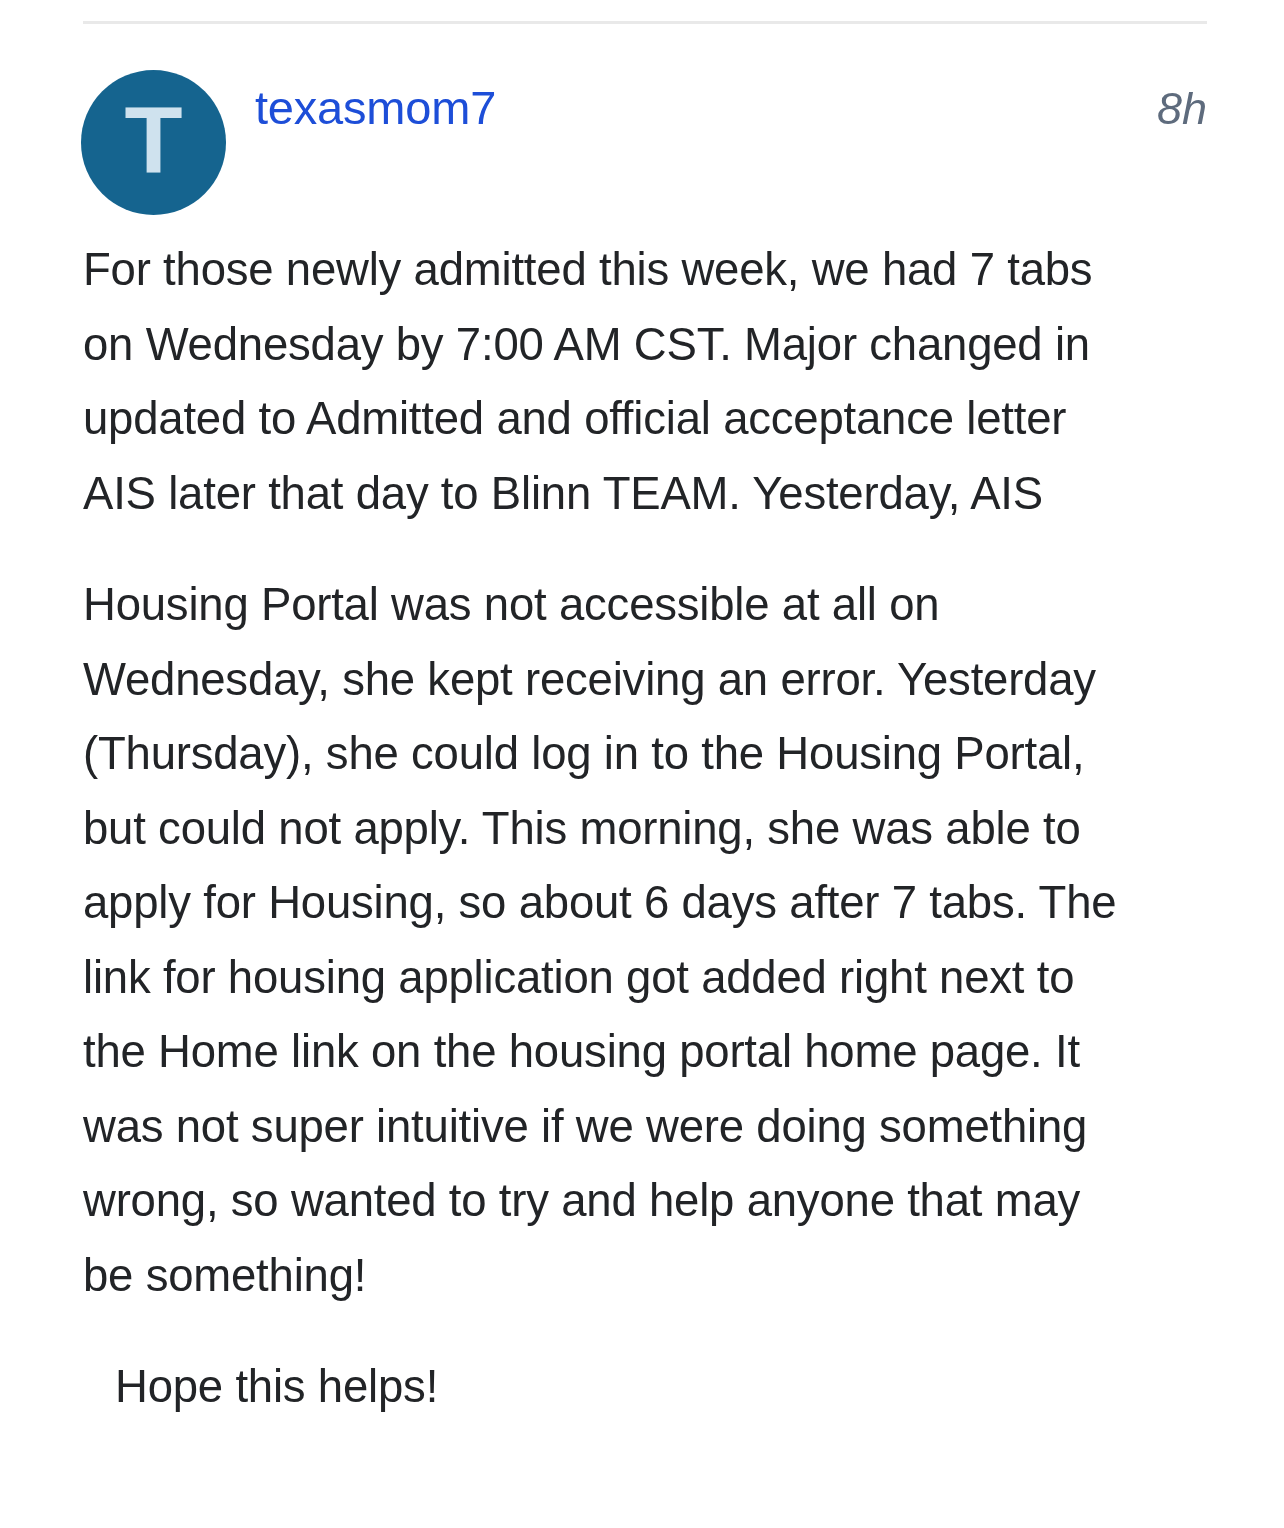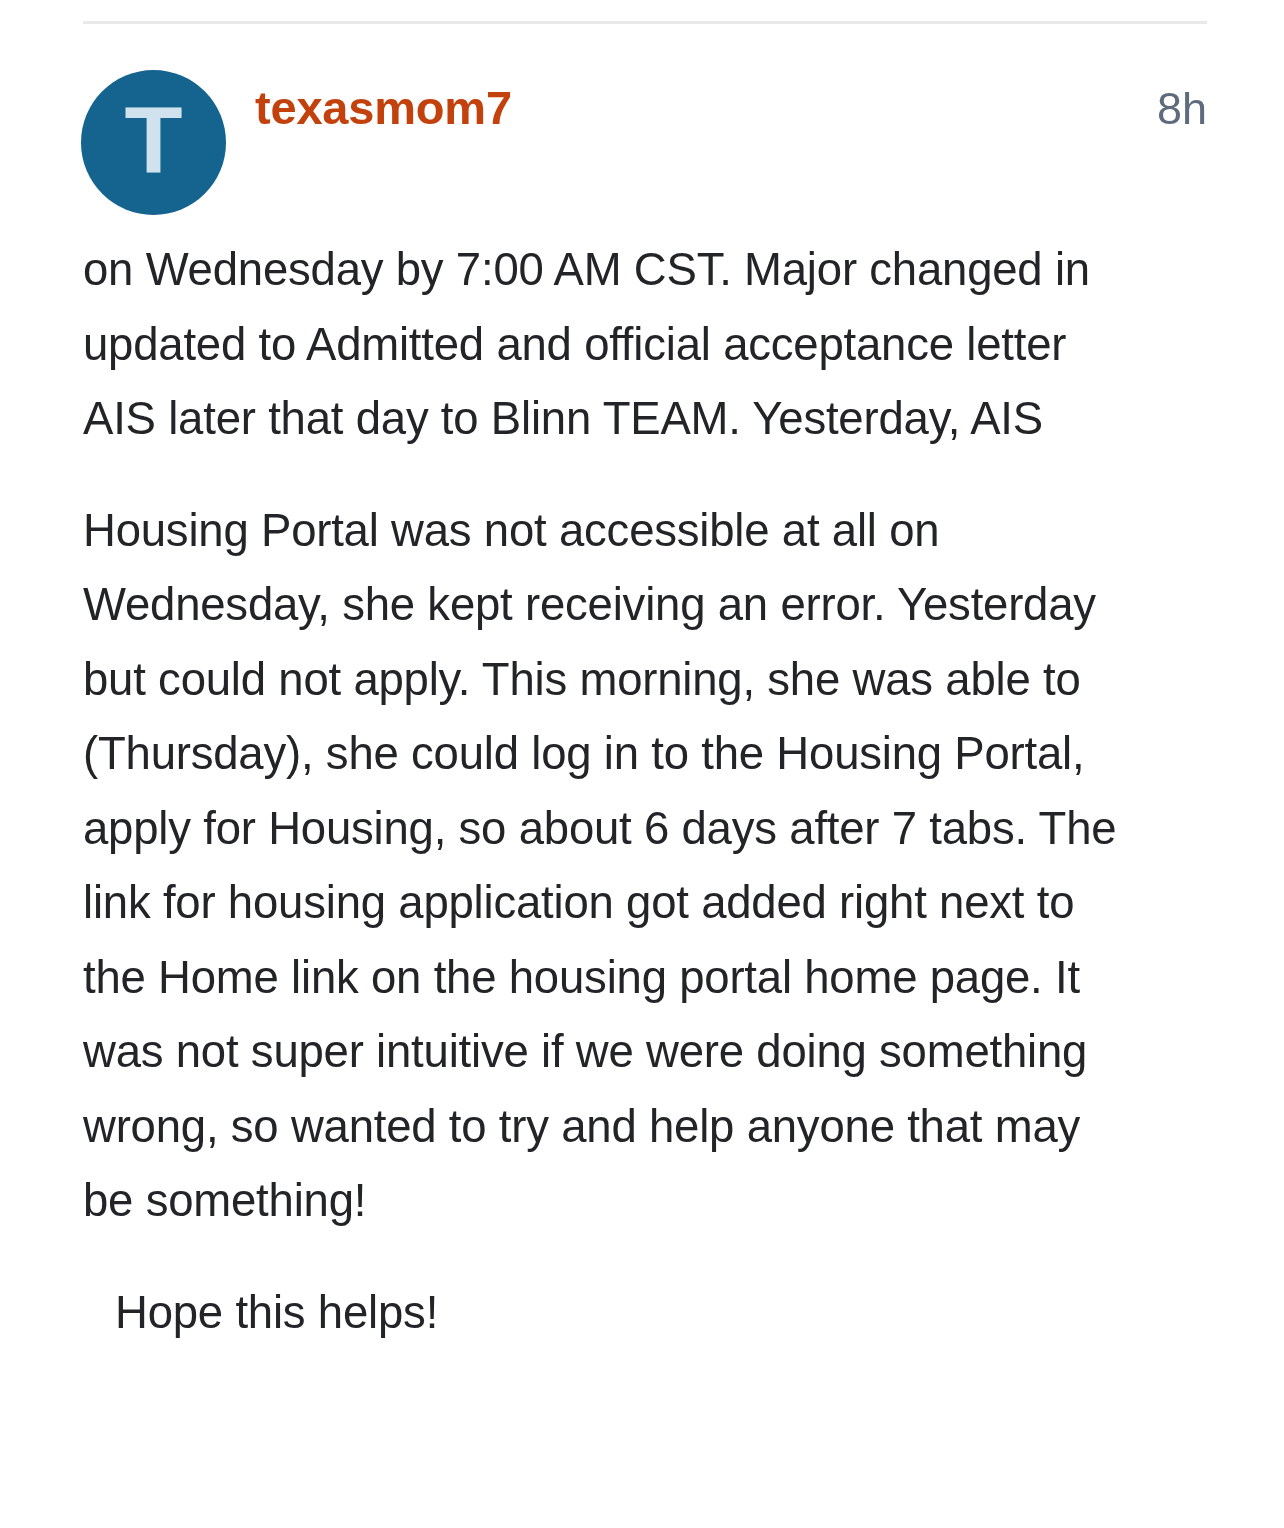--- a/index.html
+++ b/index.html
@@ -47,32 +47,33 @@
     color: #cfe2ee;
     font-size: 95px;
     font-weight: 700;
     line-height: 1;
     transform: translateY(-2px);
   }
   .username {
     margin-left: 29px;
     margin-top: 10px;
     font-size: 47px;
-    font-weight: 700;
-    color: #c2410c;
+    font-weight: 400;
+    color: #1d4ed8;
     letter-spacing: -0.2px;
     cursor: pointer;
   }
   .timestamp {
     margin-left: auto;
     margin-top: 13px;
     font-size: 45px;
     font-weight: 400;
     color: #5e6b7d;
     cursor: pointer;
+    font-style: italic;
   }
   .post-body {
     position: absolute;
     left: 83px;
     top: 233px;
     right: 77px;
     font-size: 45.5px;
     line-height: 74.5px;
     color: #222427;
     letter-spacing: -0.2px;
@@ -91,29 +92,30 @@
   <div class="post-header">
     <div class="avatar" style="background: rgb(21, 100, 143);">
       <span class="initial" style="color: rgb(207, 226, 238);">T</span>
     </div>
     <div class="username">texasmom7</div>
     <div class="timestamp" style="color: rgb(94, 107, 125);">8h</div>
   </div>
 
   <div class="post-body" style="color: rgb(34, 36, 39);">
       <div class="para">
+        <div class="line">For those newly admitted this week, we had 7 tabs</div>
         <div class="line">on Wednesday by 7:00 AM CST. Major changed in</div>
         <div class="line">updated to Admitted and official acceptance letter</div>
         <div class="line">AIS later that day to Blinn TEAM. Yesterday, AIS</div>
       </div>
       <div class="para">
         <div class="line">Housing Portal was not accessible at all on</div>
         <div class="line">Wednesday, she kept receiving an error. Yesterday</div>
+        <div class="line">(Thursday), she could log in to the Housing Portal,</div>
         <div class="line">but could not apply. This morning, she was able to</div>
-        <div class="line">(Thursday), she could log in to the Housing Portal,</div>
         <div class="line">apply for Housing, so about 6 days after 7 tabs. The</div>
         <div class="line">link for housing application got added right next to</div>
         <div class="line">the Home link on the housing portal home page. It</div>
         <div class="line">was not super intuitive if we were doing something</div>
         <div class="line">wrong, so wanted to try and help anyone that may</div>
         <div class="line">be something!</div>
       </div>
       <div class="para">
         <div class="line">Hope this helps!</div>
       </div>

